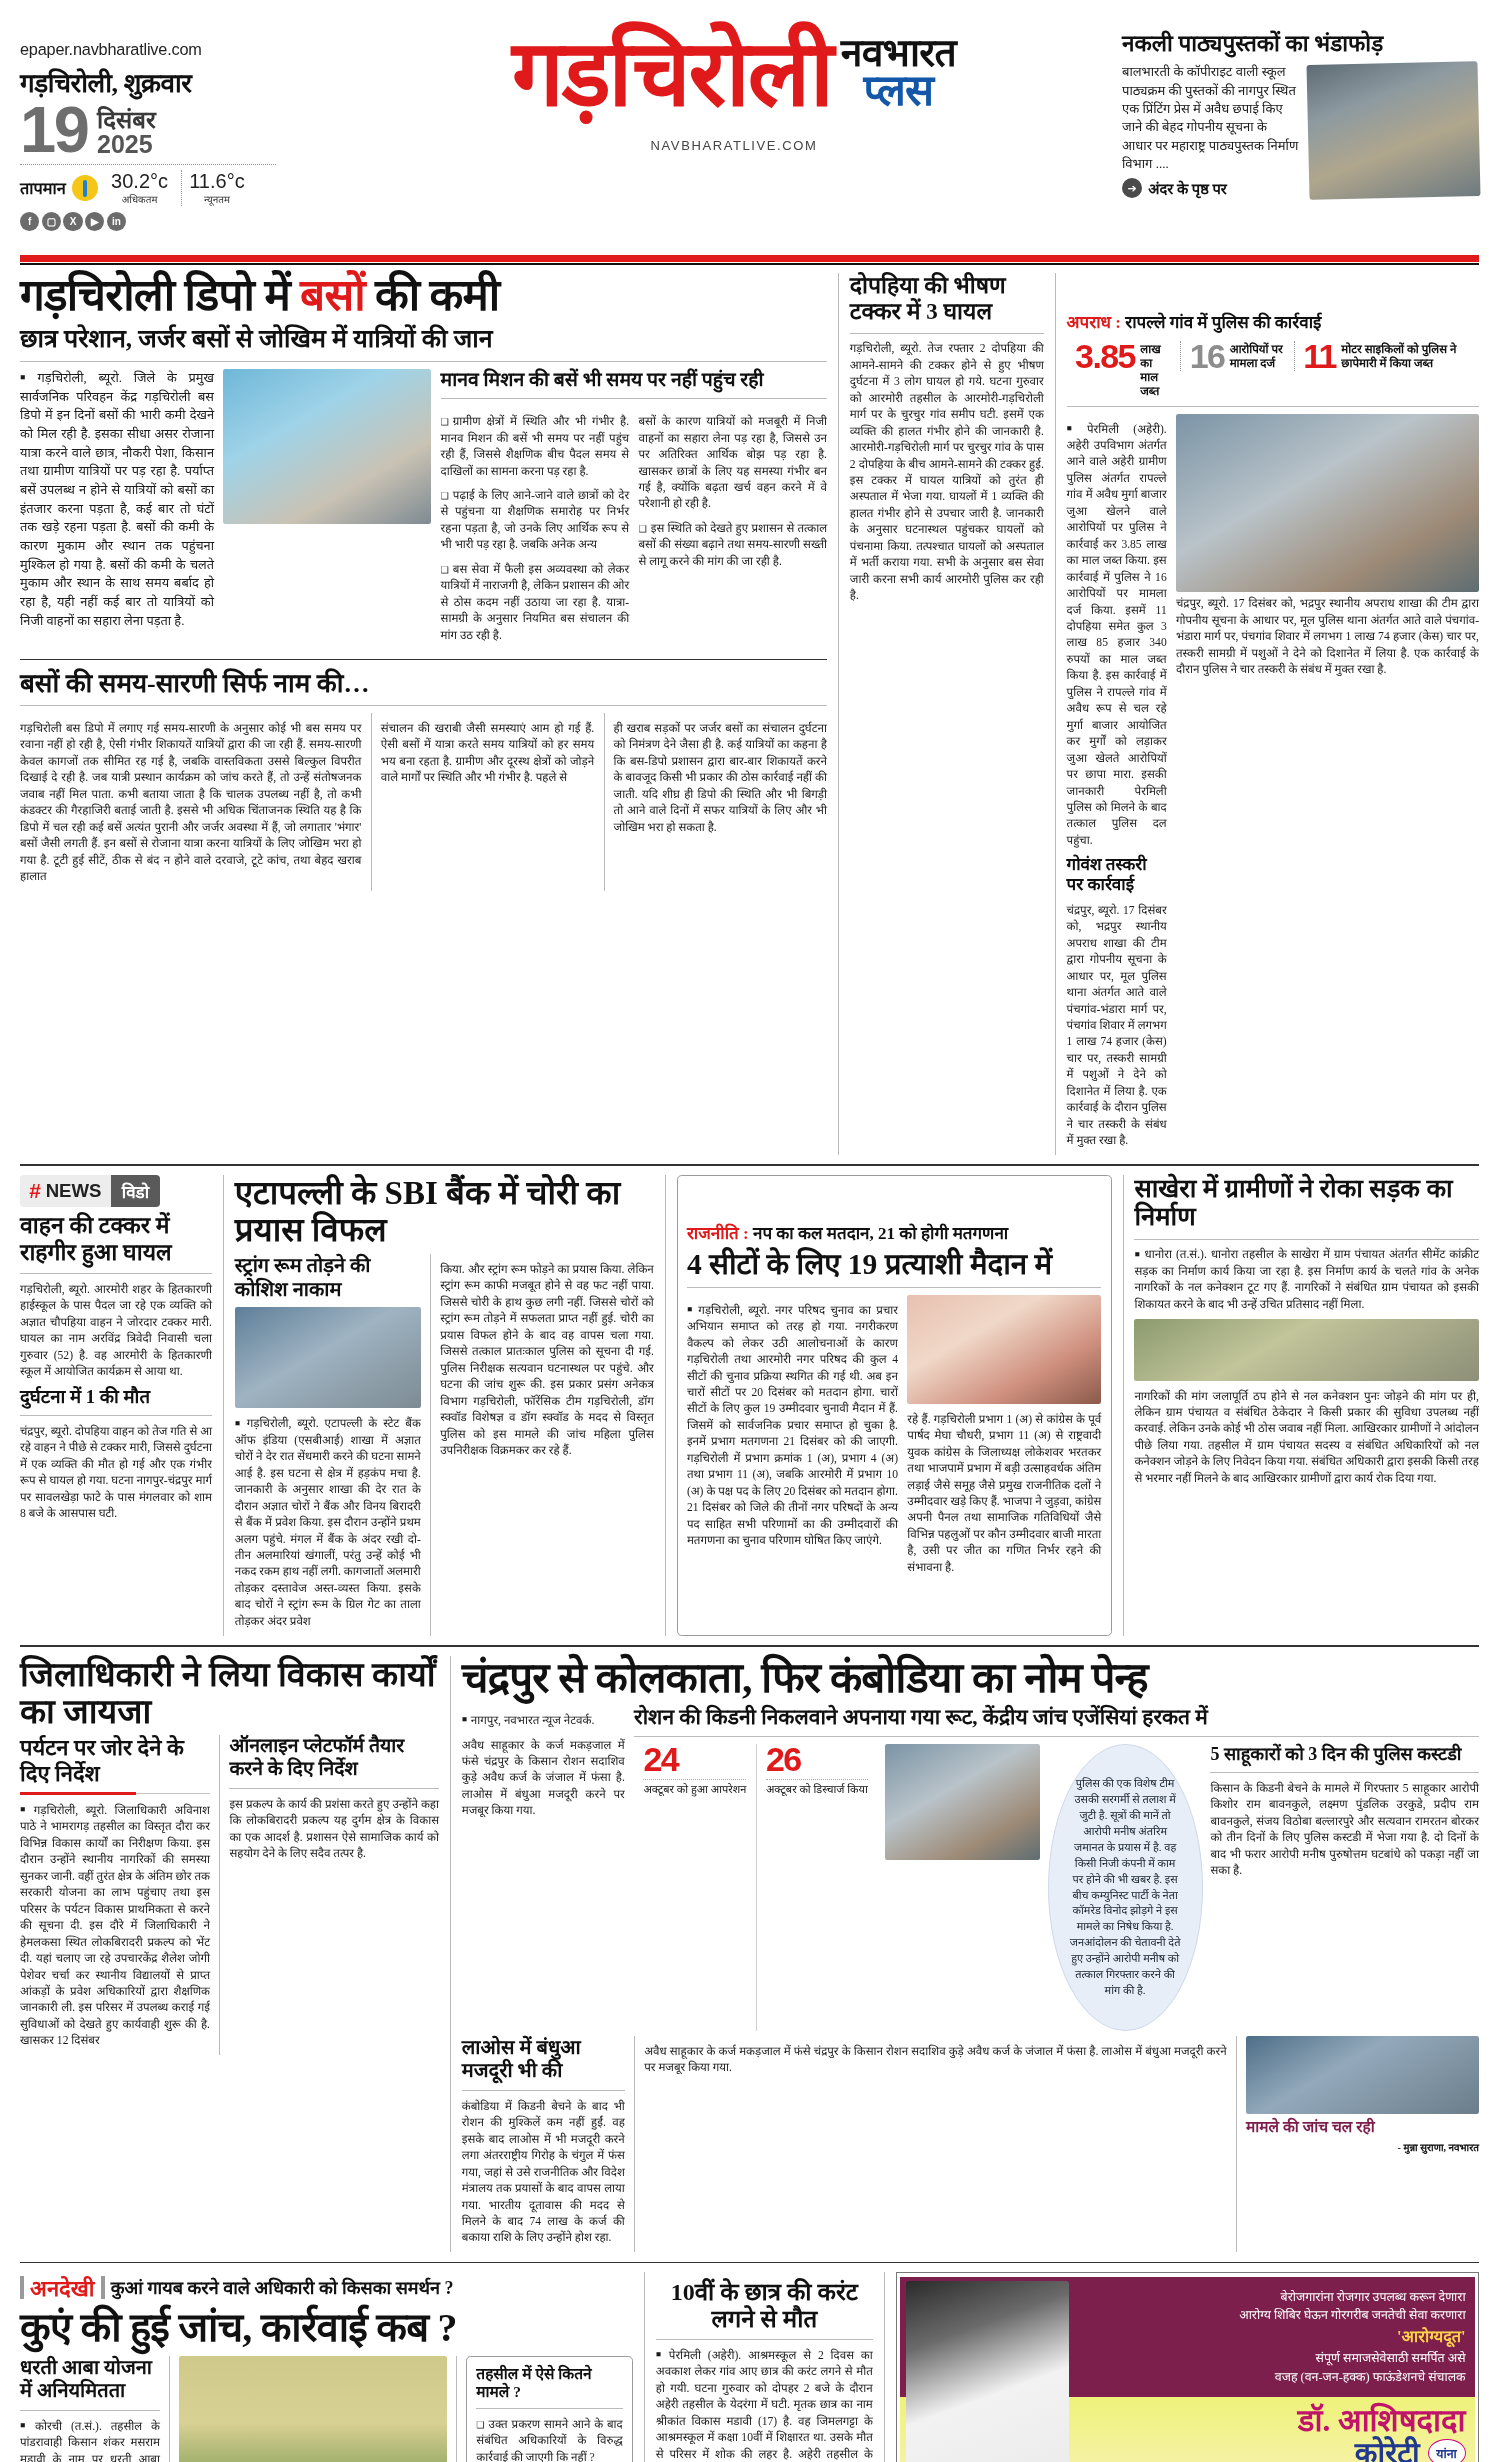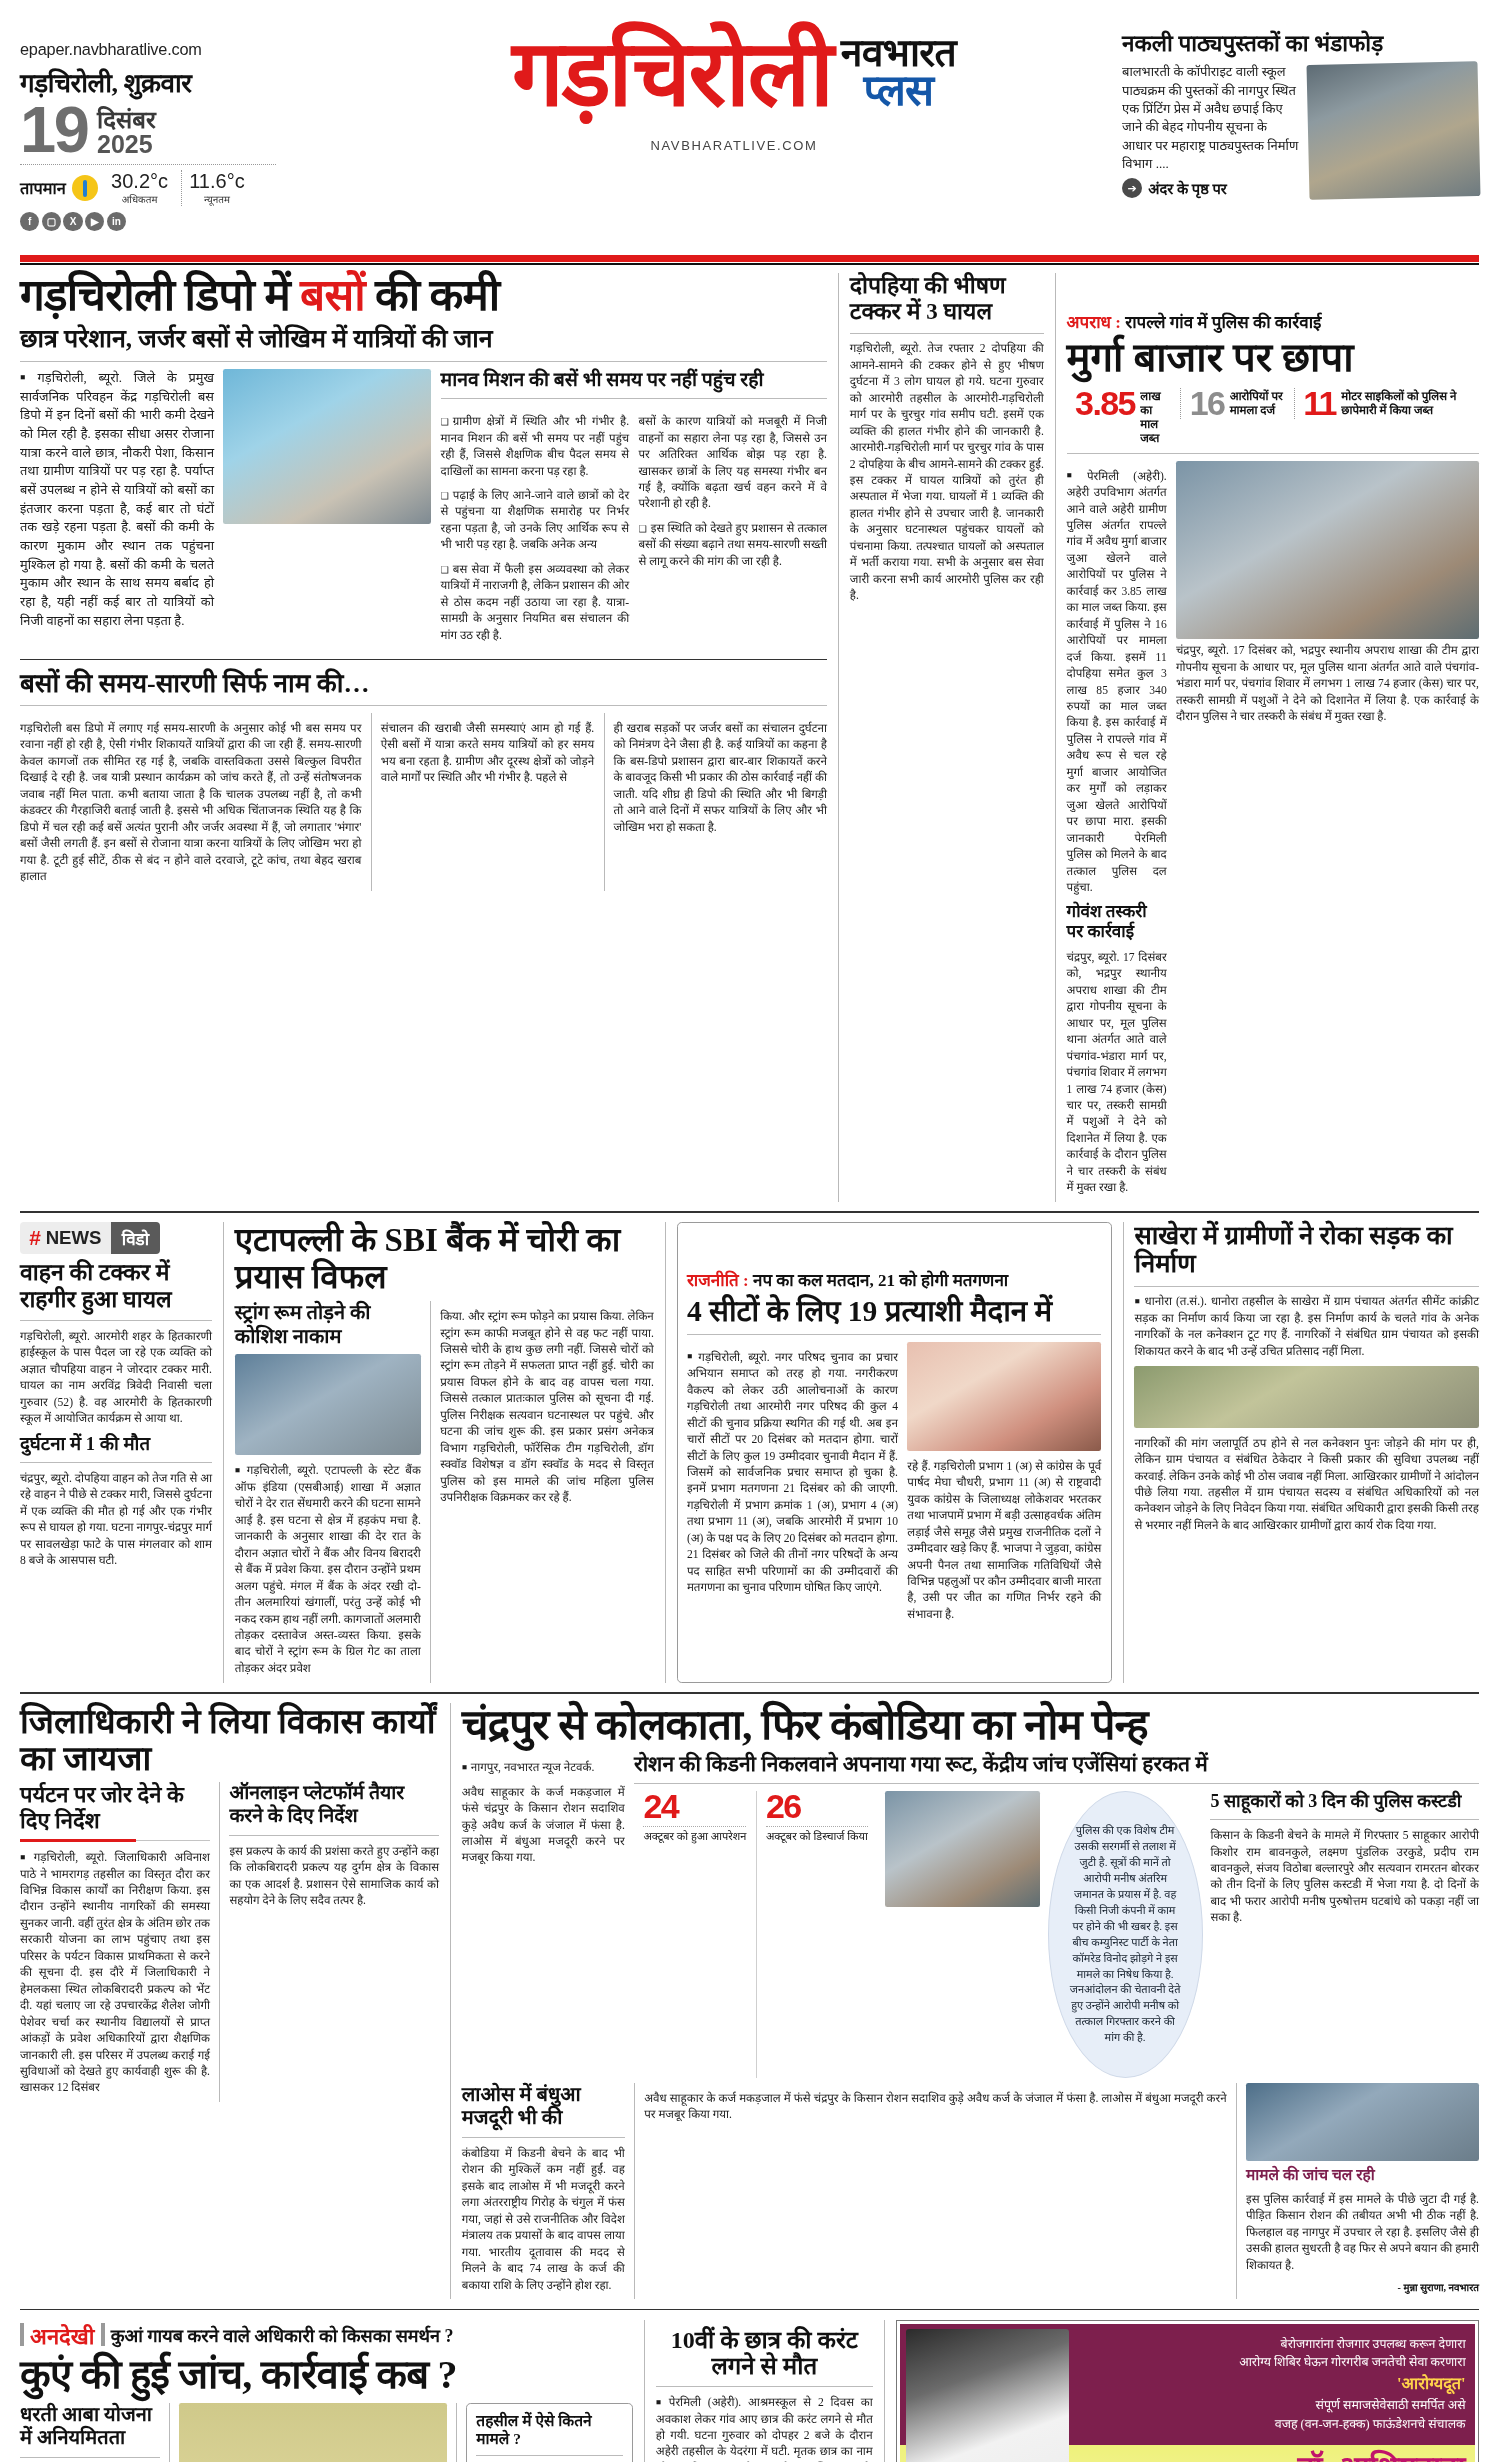--- a/index.html
+++ b/index.html
@@ -260,21 +260,20 @@
       <div class="hrule-thin"></div>
       <p class="body sm">गड़चिरोली, ब्यूरो. तेज रफ्तार 2 दोपहिया की आमने-सामने की टक्कर होने से हुए भीषण दुर्घटना में 3 लोग घायल हो गये. घटना गुरुवार को आरमोरी तहसील के आरमोरी-गड़चिरोली मार्ग पर के चुरचुर गांव समीप घटी. इसमें एक व्यक्ति की हालत गंभीर होने की जानकारी है. आरमोरी-गड़चिरोली मार्ग पर चुरचुर गांव के पास 2 दोपहिया के बीच आमने-सामने की टक्कर हुई. इस टक्कर में घायल यात्रियों को तुरंत ही अस्पताल में भेजा गया. घायलों में 1 व्यक्ति की हालत गंभीर होने से उपचार जारी है. जानकारी के अनुसार घटनास्थल पहुंचकर घायलों को पंचनामा किया. तत्पश्चात घायलों को अस्पताल में भर्ती कराया गया. सभी के अनुसार बस सेवा जारी करना सभी कार्य आरमोरी पुलिस कर रही है.</p>
     </div>
 
     <div class="vrule"></div>
 
     <div style="flex:1;">
       <div class="kicker">
         <span class="red">अपराध :</span><span> रापल्ले गांव में पुलिस की कार्रवाई</span>
       </div>
-      <h2 class="hd" style="font-size:40px;margin-top:3.1px;">मुर्गा बाजार पर छापा</h2>
       <div class="statrow">
         <div class="stat">
           <div class="stat-n red">3.85</div>
           <div class="stat-t">लाख का माल जब्त</div>
         </div>
         <div class="stat">
           <div class="stat-n gry">16</div>
           <div class="stat-t">आरोपियों पर मामला दर्ज</div>
         </div>
         <div class="stat">
@@ -432,21 +431,20 @@
           <p class="body sm">कंबोडिया में किडनी बेचने के बाद भी रोशन की मुश्किलें कम नहीं हुईं. वह इसके बाद लाओस में भी मजदूरी करने लगा अंतरराष्ट्रीय गिरोह के चंगुल में फंस गया, जहां से उसे राजनीतिक और विदेश मंत्रालय तक प्रयासों के बाद वापस लाया गया. भारतीय दूतावास की मदद से मिलने के बाद 74 लाख के कर्ज की बकाया राशि के लिए उन्होंने होश रहा.</p>
         </div>
         <div class="vrule"></div>
         <div style="flex:1;">
           <p class="body sm">अवैध साहूकार के कर्ज मकड़जाल में फंसे चंद्रपुर के किसान रोशन सदाशिव कुड़े अवैध कर्ज के जंजाल में फंसा है. लाओस में बंधुआ मजदूरी करने पर मजबूर किया गया.</p>
         </div>
         <div class="vrule"></div>
         <div style="width:233px;">
           <div class="photo man" style="height:78px;margin-bottom:4.7px;"></div>
           <h4 class="hd" style="font-size:15.5px;color:#7d1f4d;">मामले की जांच चल रही</h4>
-          <p class="body sm">इस पुलिस कार्रवाई में इस मामले के पीछे जुटा दी गई है. पीड़ित किसान रोशन की तबीयत अभी भी ठीक नहीं है. फिलहाल वह नागपुर में उपचार ले रहा है. इसलिए जैसे ही उसकी हालत सुधरती है वह फिर से अपने बयान की हमारी शिकायत है.</p>
           <div class="credit">- मुन्ना सुराणा, नवभारत</div>
         </div>
       </div>
     </div>
   </div>
 
   <div class="hrule"></div>
 
   <div class="band">
 

